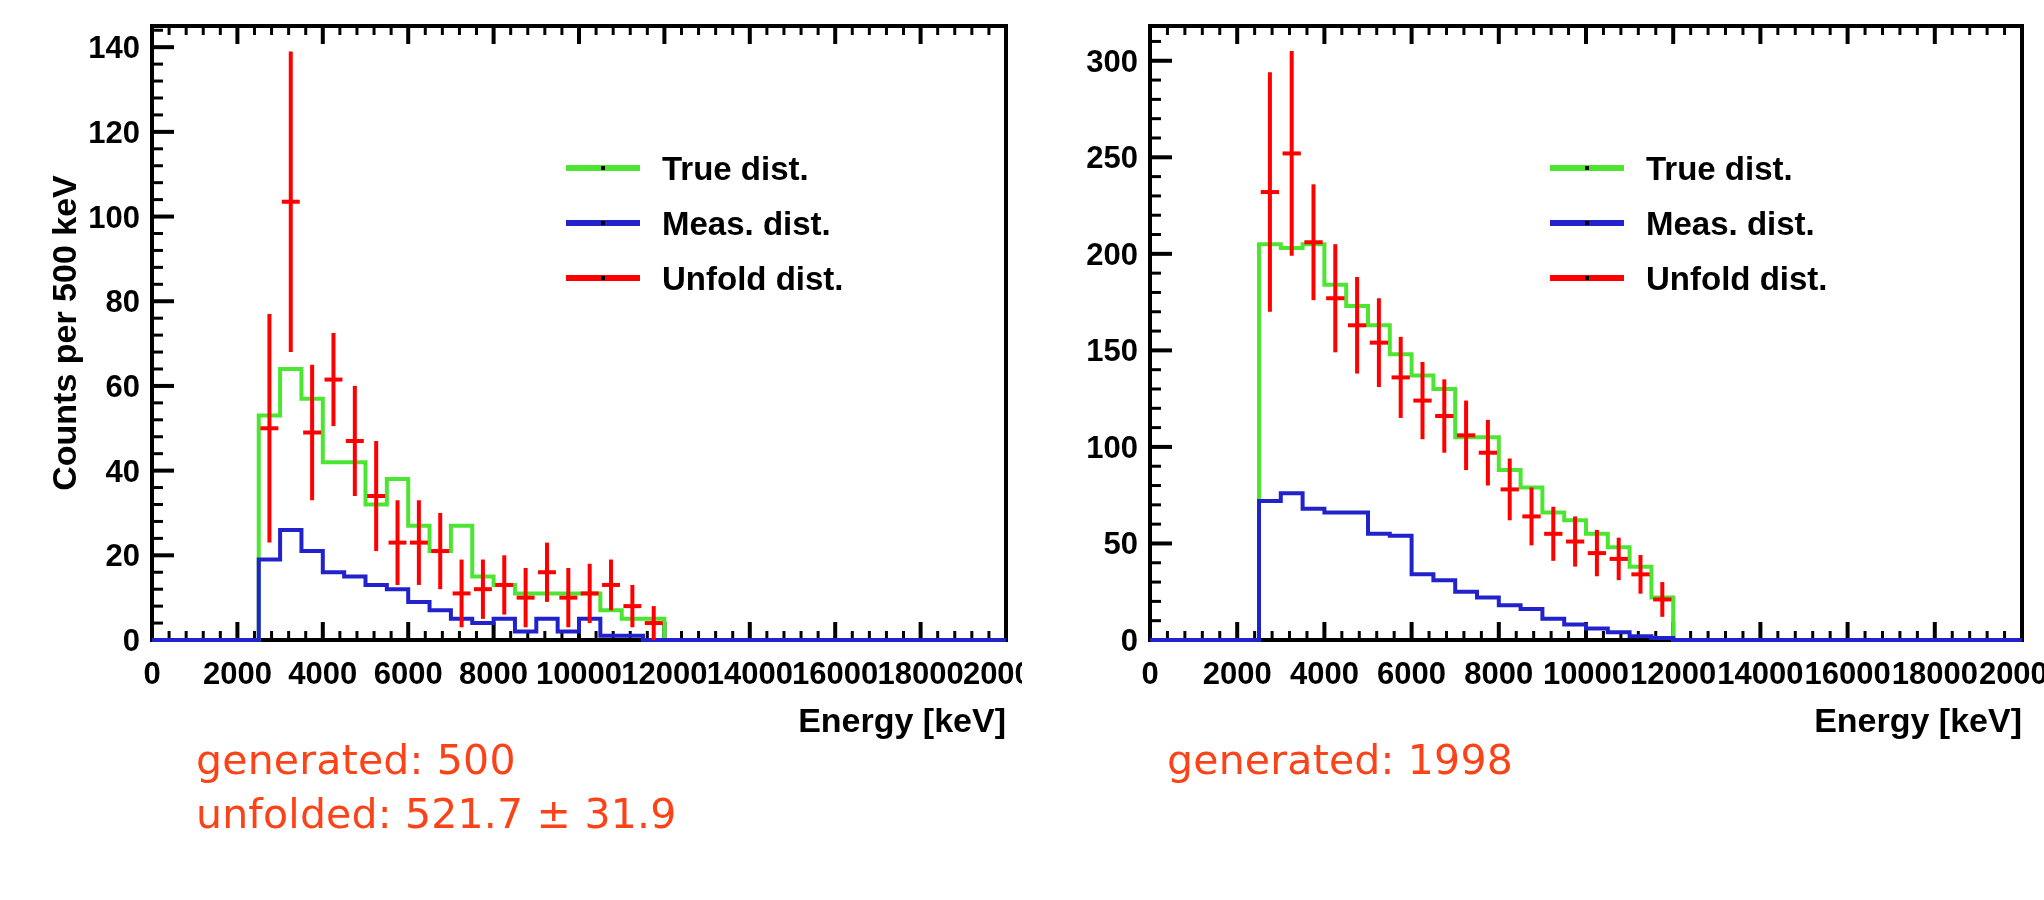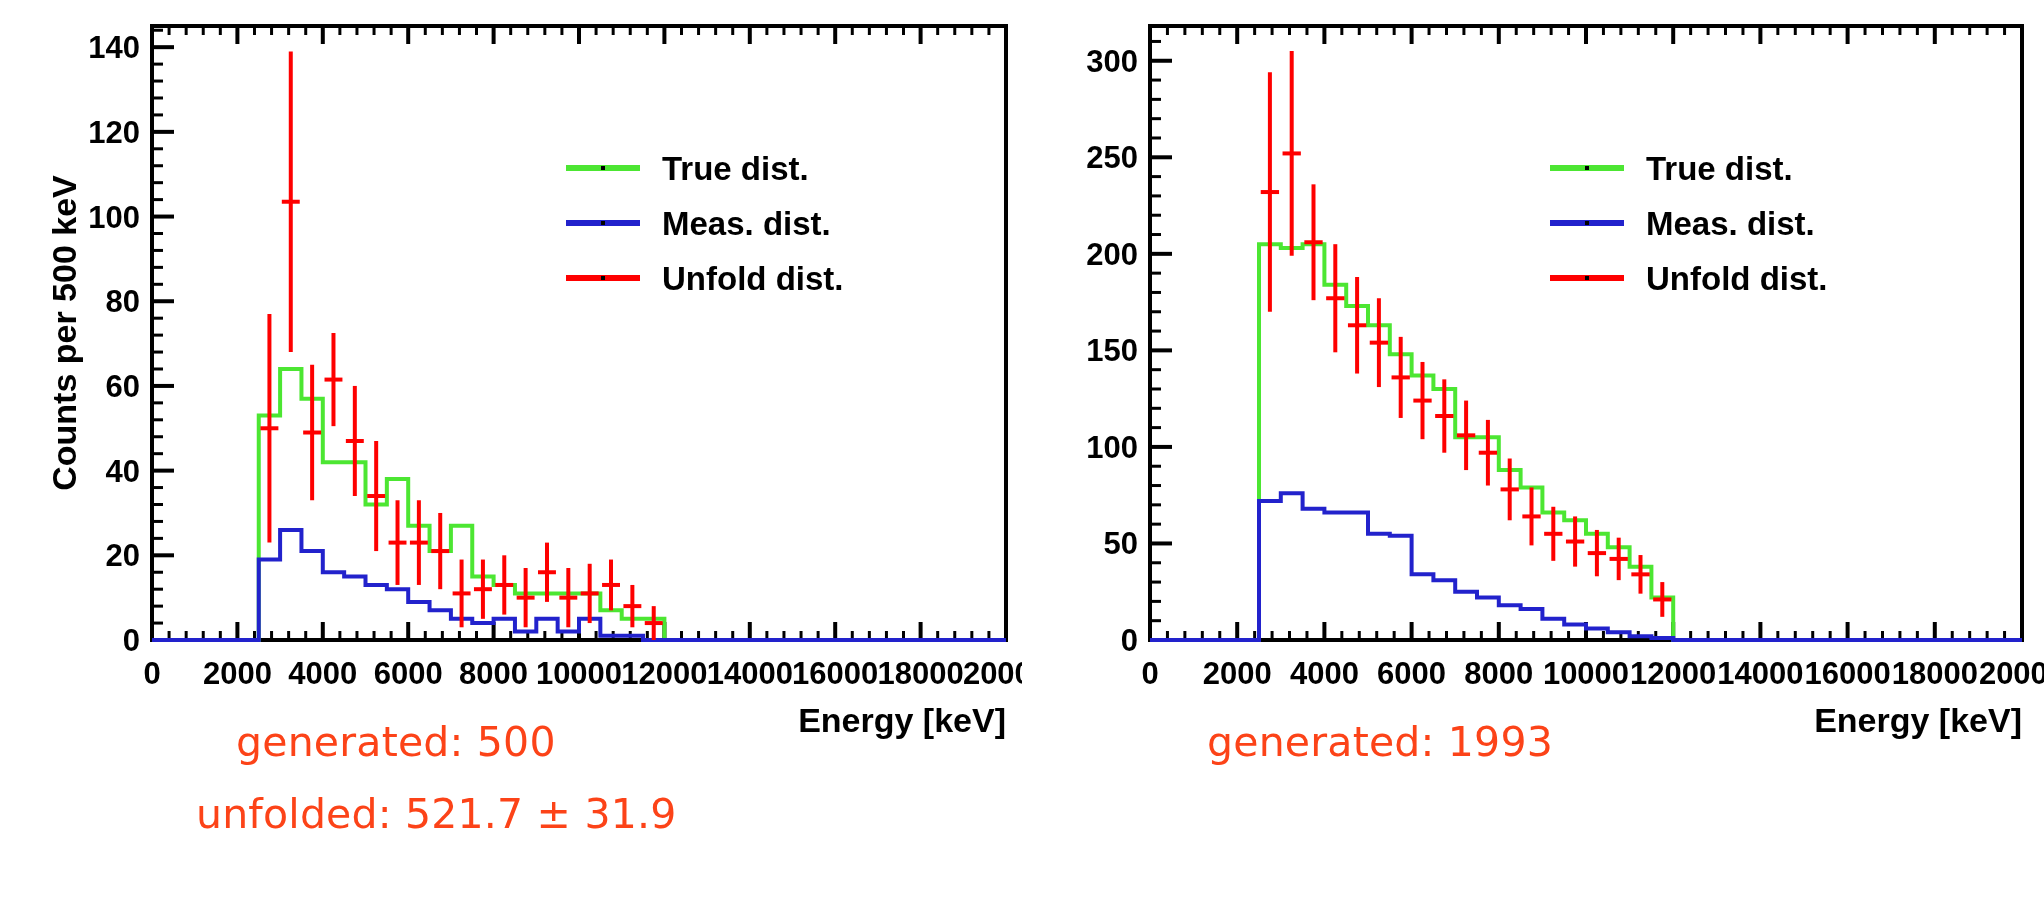--- a/index.html
+++ b/index.html
@@ -35,21 +35,21 @@
   }
   
   .annot {
     position: absolute;
     color: #fc4318;
     font-family: "DejaVu Sans", sans-serif;
     font-size: 41px;
     letter-spacing: 0.2px;
     white-space: nowrap;
   }
-  .annot-gen  { top: 718px; margin-left: 40px; }
+  .annot-gen  { top: 736px; }
   .annot-unf  { top: 790px; }
   .panel-left  .annot { left: 196px; }
   .panel-right .annot { left: 1167px; }
   .panel-right .annot { left: 145px; }
 </style>
 </head>
 <body>
 
 <div class="figure">
 
@@ -481,16 +481,16 @@
             <text x="624" y="180" font-family="&quot;Liberation Sans&quot;, sans-serif" font-size="33" font-weight="700" fill="#000">True dist.</text>
             <line x1="528" y1="223" x2="602" y2="223" stroke="#2222cc" stroke-width="6"></line>
             <rect x="563" y="221" width="4" height="4" fill="#000"></rect>
             <text x="624" y="235" font-family="&quot;Liberation Sans&quot;, sans-serif" font-size="33" font-weight="700" fill="#000">Meas. dist.</text>
             <line x1="528" y1="278" x2="602" y2="278" stroke="#fe0000" stroke-width="6"></line>
             <rect x="563" y="276" width="4" height="4" fill="#000"></rect>
             <text x="624" y="290" font-family="&quot;Liberation Sans&quot;, sans-serif" font-size="33" font-weight="700" fill="#000">Unfold dist.</text>
           </g>
         </g>
     </svg>
-    <div class="annot annot-gen">generated: 1993</div>
+    <div class="annot annot-gen">generated: 1998</div>
   </div>
 
 </div>
 
 </body></html>

